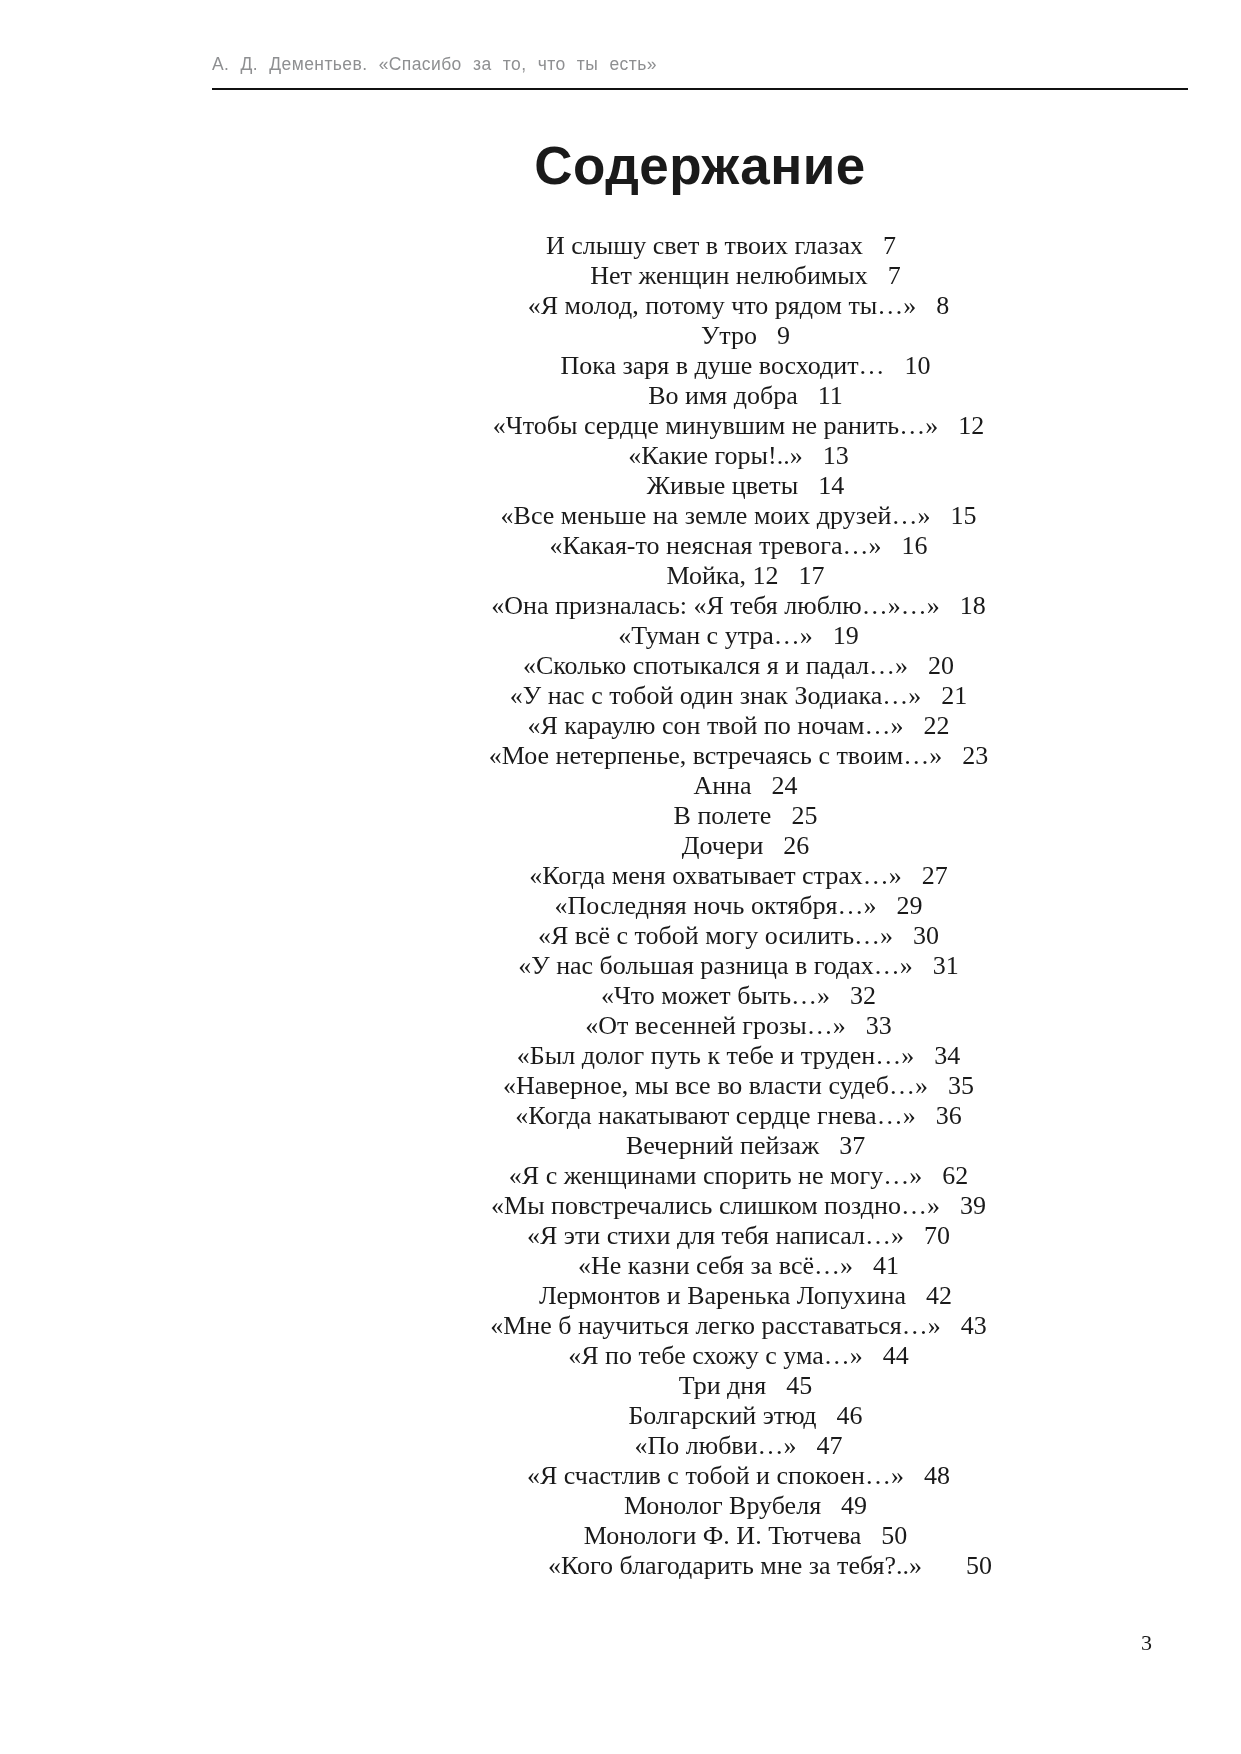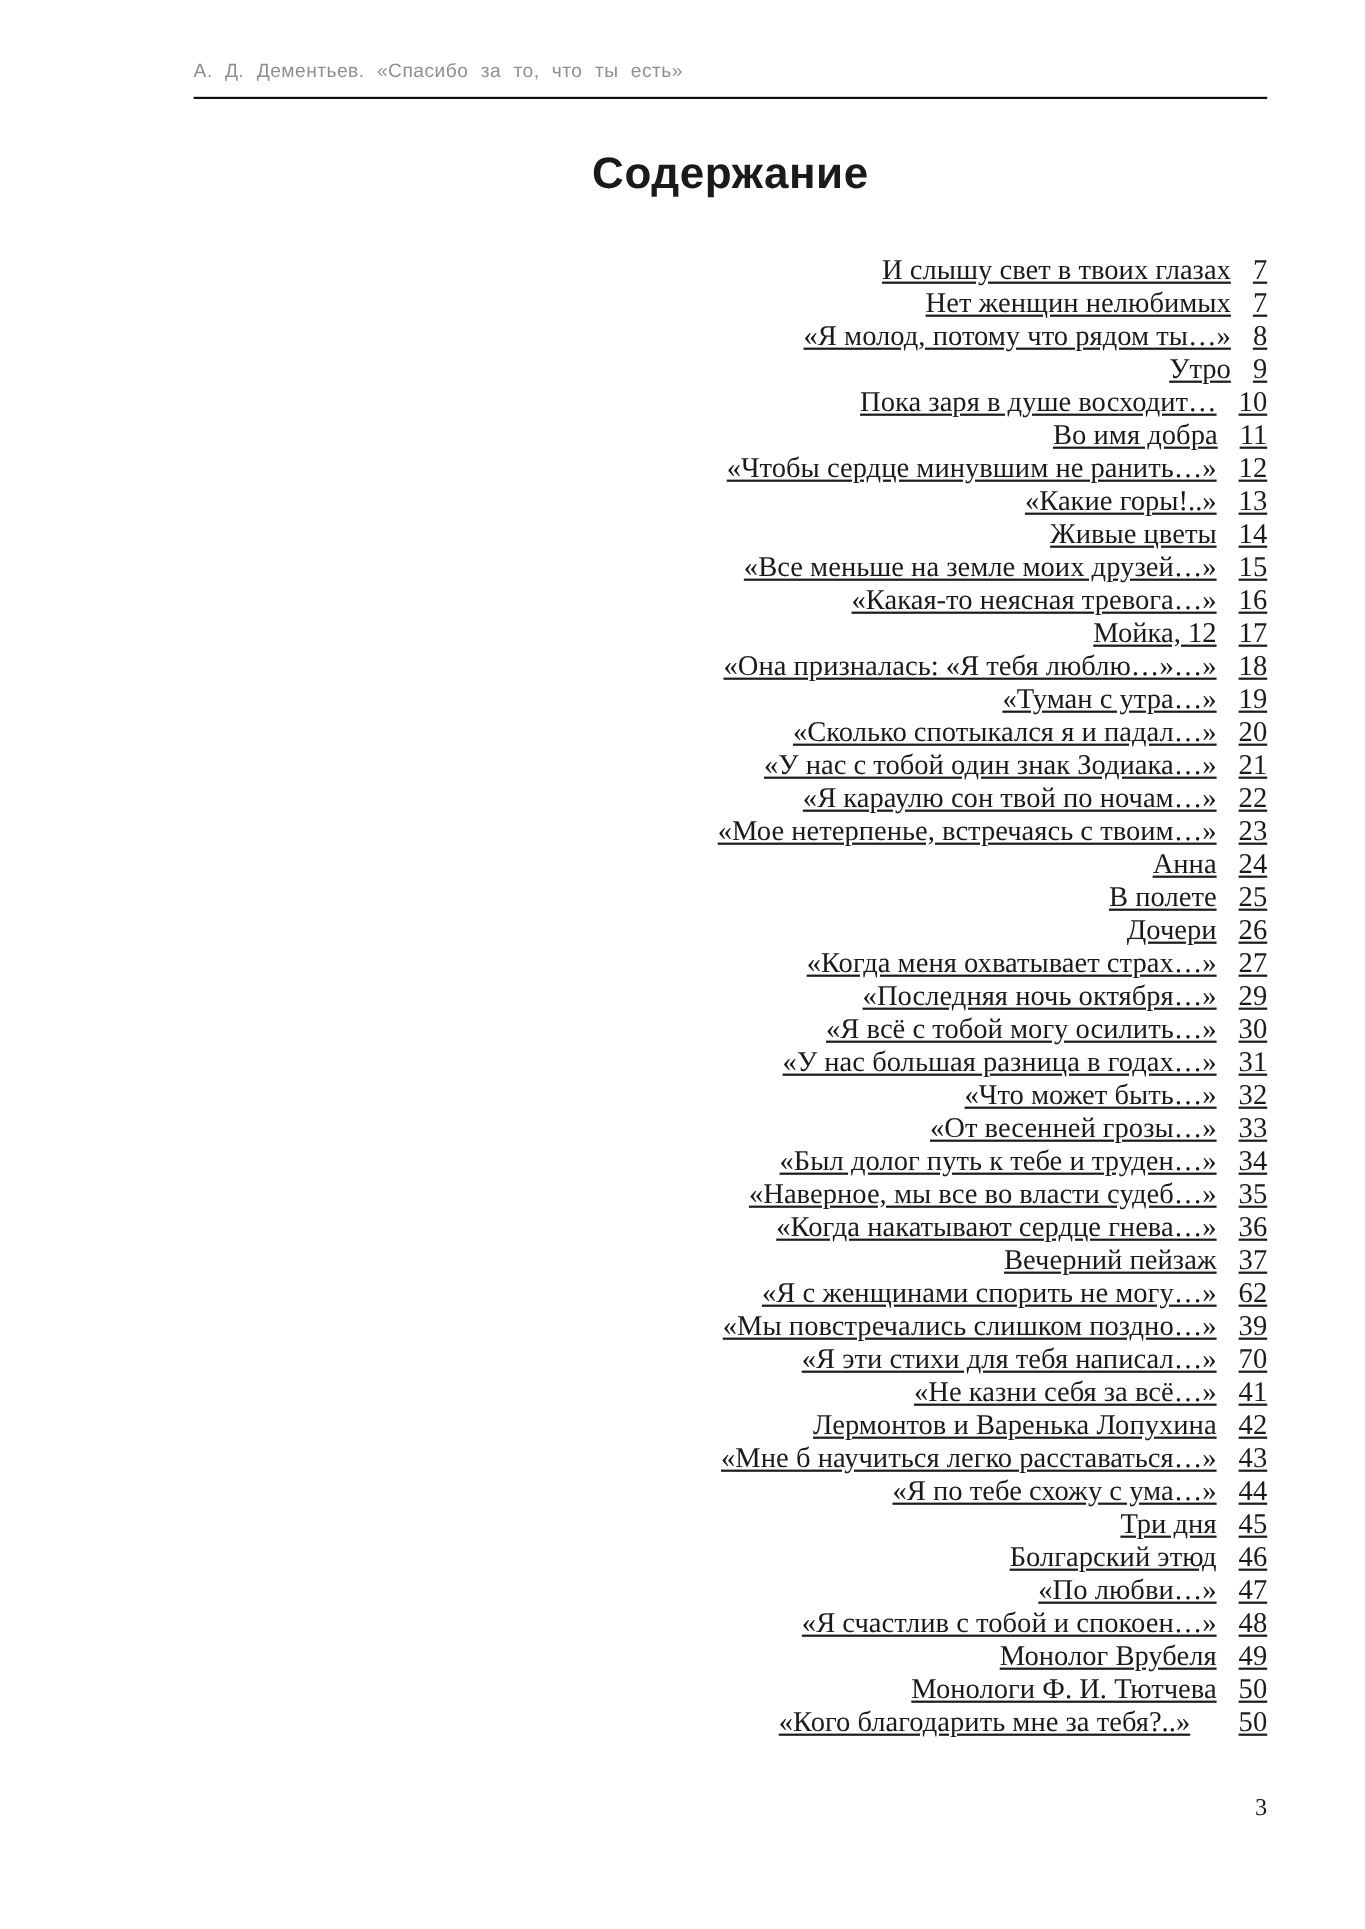--- a/index.html
+++ b/index.html
@@ -2,50 +2,50 @@
 <html lang="ru" style="--bg: #ffffff; --text: #1a1a1a; --header-text: #8e8f91; --rule: #111111;"><head>
 <meta charset="utf-8">
 <style>
   html, body { margin: 0; padding: 0; }
   body {
     width: 1241px; height: 1754px;
     background: var(--bg, #ffffff);
     position: relative;
     font-family: "Liberation Serif", serif;
   }
-  .page { position: absolute; inset: 0; }
+  .page { position: absolute; inset: 0; margin-left: 36px; }
 
   .header-text {
     position: absolute; left: 176px; top: 56px;
     font-family: "Liberation Sans", sans-serif;
     font-size: 17.5px; line-height: 1;
     color: var(--header-text, #8e8f91);
     word-spacing: 6px; letter-spacing: 0.4px;
     white-space: nowrap;
   }
   .rule {
     position: absolute; left: 176px; top: 88px;
     width: 976px; height: 2px;
     background: var(--rule, #111111);
   }
   .page-title {
     position: absolute; left: 176px; top: 134px; width: 976px;
     margin: 0; text-align: center;
     font-family: "Liberation Sans", sans-serif;
-    font-weight: bold; font-size: 40px; line-height: 1.2;
+    font-weight: bold; font-size: 53px; line-height: 1.2;
     letter-spacing: 0.5px;
     color: var(--text, #1a1a1a);
   }
   .toc {
     position: absolute; left: 176px; top: 231px; width: 976px;
     font-size: 26px; color: var(--text, #1a1a1a);
   }
   .row {
-    display: flex; justify-content: flex-end; align-items: baseline;
-    height: 30px; line-height: 30px; white-space: nowrap; text-decoration: underline;
+    display: flex; justify-content: center; align-items: baseline;
+    height: 30px; line-height: 30px; white-space: nowrap;
   }
   .row .tt { overflow: visible; }
   .lvl0 { padding-left: 42px; }
   .lvl1 { padding-left: 91px; }
   .lvl2 { padding-left: 154px; gap: 24px; }
   .q .tt { text-indent: -14px; }
   .row .pn { margin-left: 20px; }
   .footer-num {
     position: absolute; right: 89px; top: 1630px;
     font-size: 22px; line-height: 1.2;

